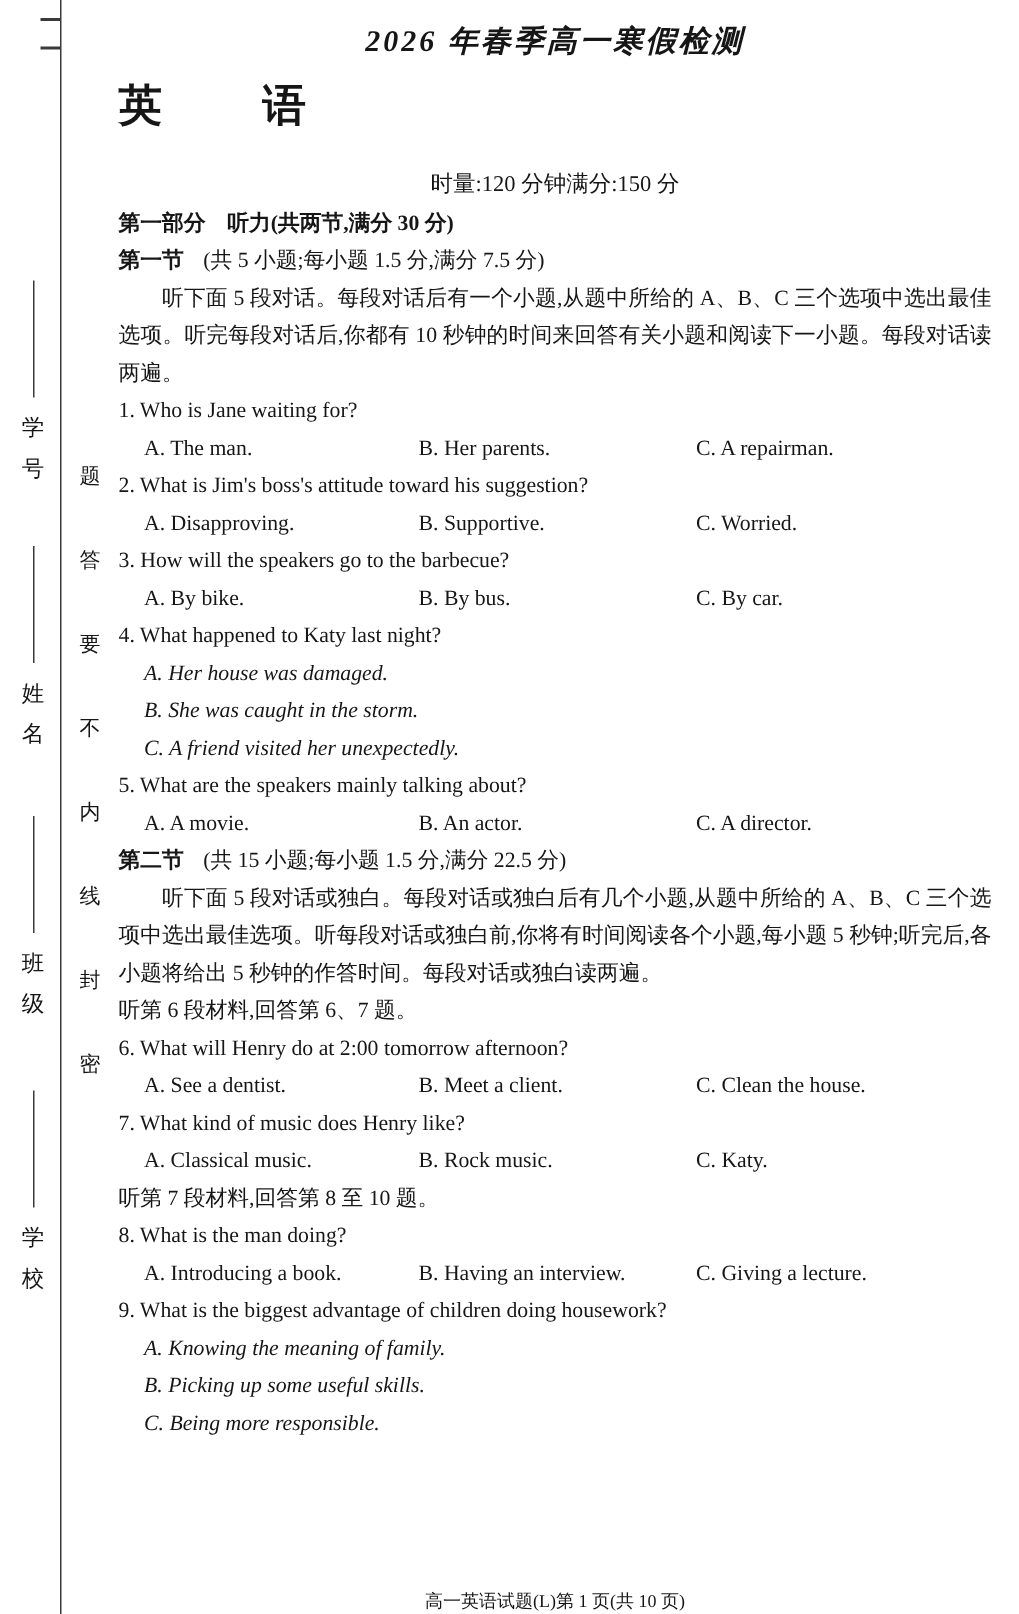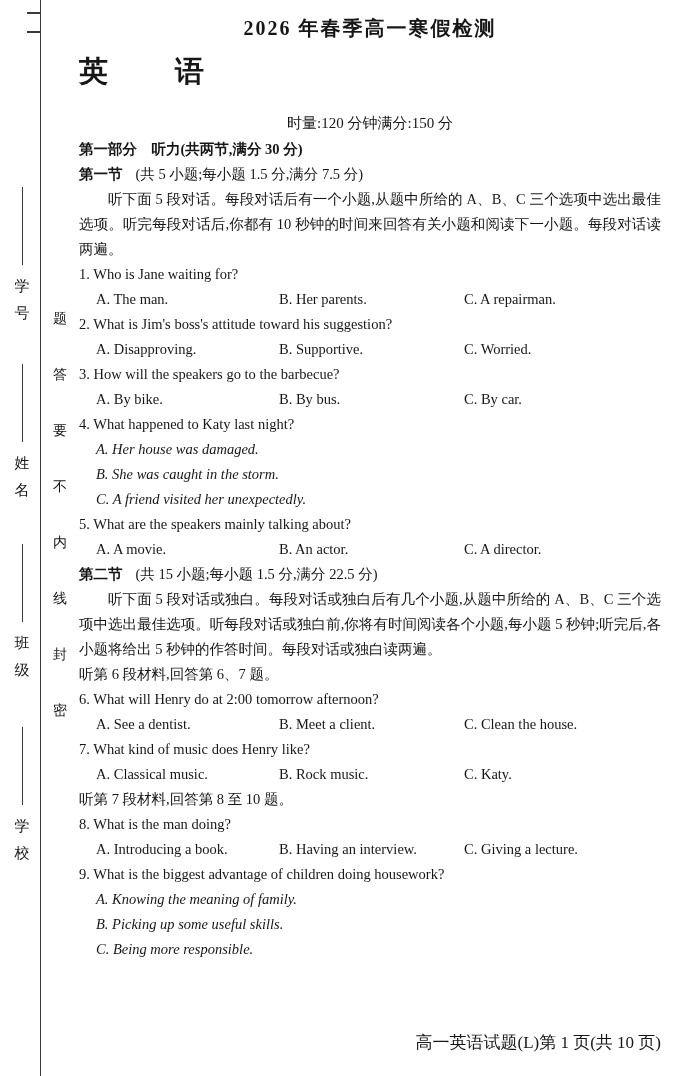--- a/index.html
+++ b/index.html
@@ -21,34 +21,34 @@
 
   .field { position:absolute; left:11px; width:22px; display:flex; flex-direction:column; align-items:center; font-size:15px; }
   .blank-line { width:1px; height:78px; background:#3a3a3a; margin-bottom:8px; }
   .fchar { line-height:27px; }
 
   .seal { position:absolute; left:51px; top:311px; width:18px; display:flex; flex-direction:column; gap:41px; font-size:14px; text-align:center; }
   .seal span { line-height:15px; }
 
   
   .content { position:absolute; left:79px; top:14px; width:582px; font-size:14.5px; line-height:25px; }
-  .exam-title { text-align:center; font-size:20px; line-height:28px; font-weight:700; letter-spacing:2px; }
+  .exam-title { text-align:center; font-size:20px; line-height:28px; font-weight:700; letter-spacing:2px;font-style:italic; }
   .subject { text-align:left; font-size:29px; line-height:40px; font-weight:700; letter-spacing:3px; margin-top:9px; }
   .info-line { display:flex; justify-content:center; margin-top:22px; font-size:15px; line-height:21px; }
 
   .body-text { margin-top:3px; text-align:justify; }
   .h-part { font-weight:700; }
   .h-sec .sec-label { font-weight:700; margin-right:13px; }
   .para { text-indent:2em; }
 
   .opts-row { display:grid; grid-template-columns:183px 185px auto; padding-left:17px; }
   .opts-stack { padding-left:17px; }
   .opts-stack .opt { display:block;font-style:italic; }
 
-  .footer { position:absolute; left:79px; width:582px; bottom:22px; text-align:right; font-size:17px; }
+  .footer { position:absolute; left:79px; width:582px; bottom:0; text-align:center; font-size:12px; }
 </style>
 </head>
 <body>
 
 <div class="page">
 
   <div class="tick tick1"></div>
   <div class="tick tick2"></div>
   <div class="margin-vline"></div>
 

